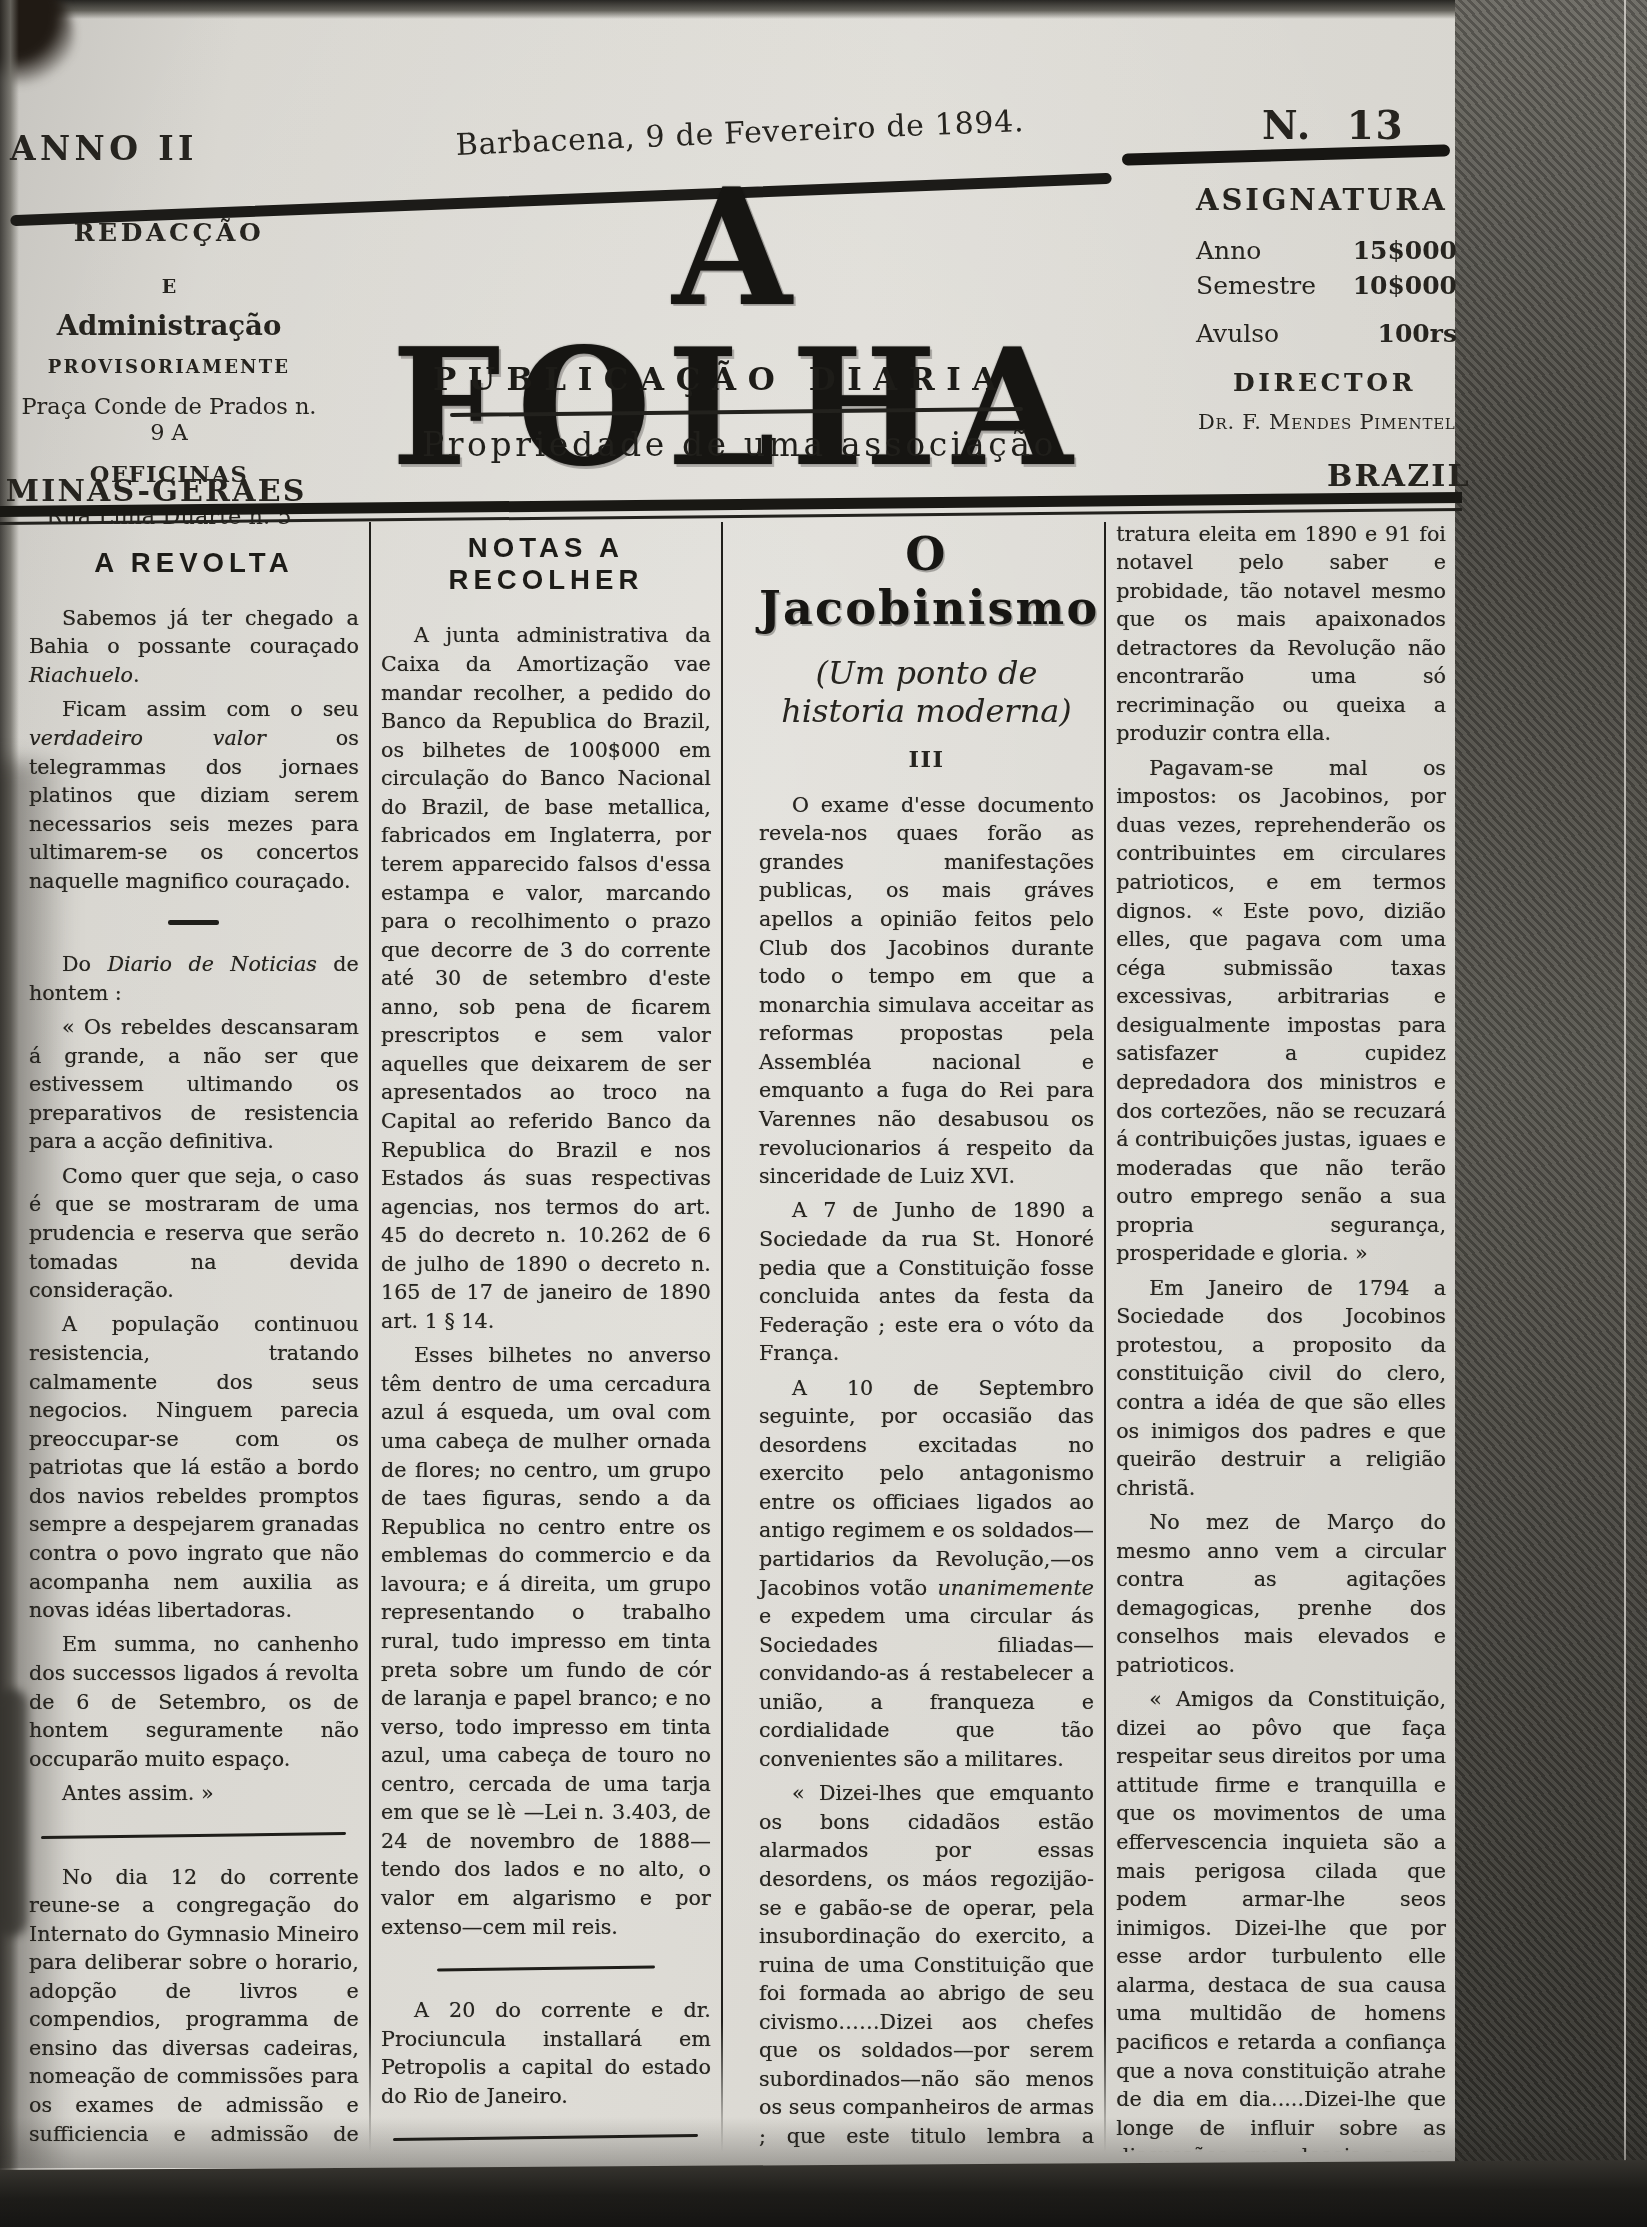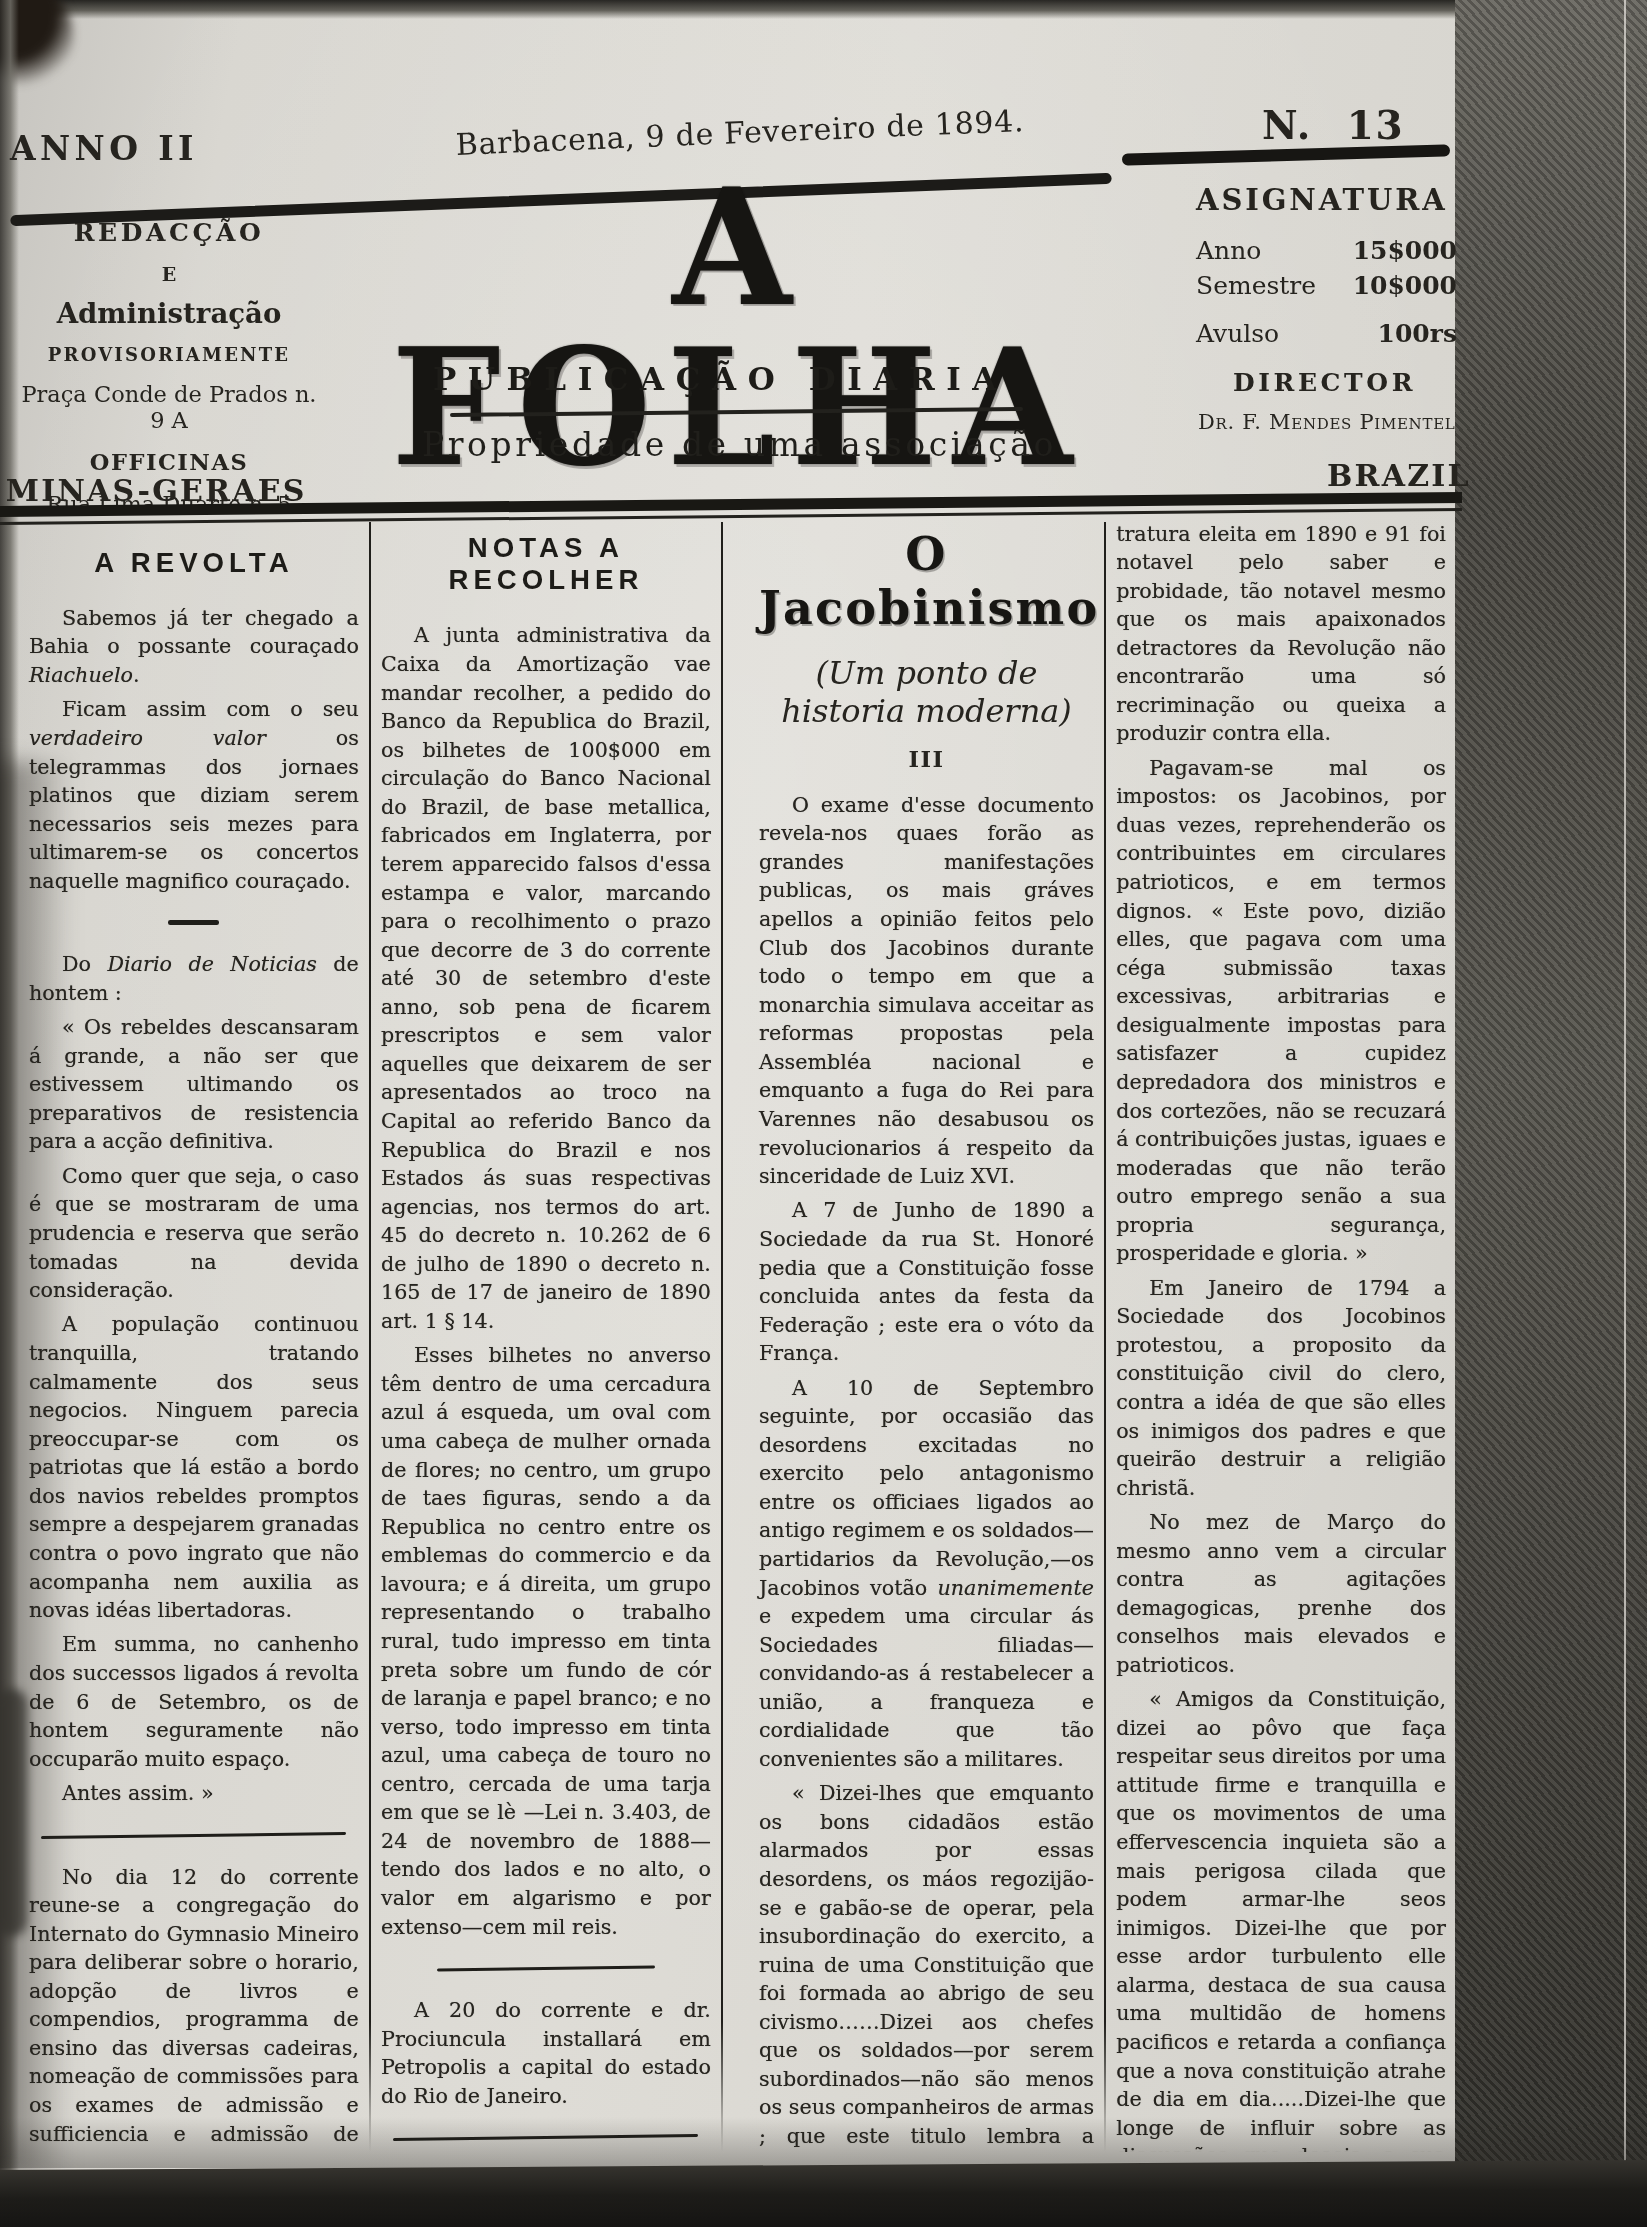--- a/index.html
+++ b/index.html
@@ -38,21 +38,21 @@
   .anno{position:absolute;left:10px;top:129px;font-size:33px;font-weight:bold;letter-spacing:4.4px;}
   .dateline{position:absolute;left:450px;top:115px;width:580px;text-align:center;font-size:30px;
     transform:rotate(-2.4deg);letter-spacing:0.7px;}
   .issue{position:absolute;left:1262px;top:102px;width:189px;font-size:39px;font-weight:bold;letter-spacing:1.5px;
     word-spacing:20px;}
   .rule-date{position:absolute;left:10px;top:194px;width:1102px;height:11px;background:#1c1b18;
     transform:rotate(-2.2deg);border-radius:5.8px;}
   .rule-issue{position:absolute;left:1122px;top:149px;width:328px;height:12.3px;background:#171613;
     transform:rotate(-1.6deg);border-radius:5.8px;}
   .redac{position:absolute;left:13px;top:218px;width:312px;text-align:center;}
-  .redac .r0{font-size:25px;font-weight:bold;letter-spacing:3.6px;margin-bottom:16px;}
+  .redac .r0{font-size:25px;font-weight:bold;letter-spacing:3.6px;margin-bottom:28px;}
   .redac .r1{font-size:19px;font-weight:bold;margin-bottom:11.6px;}
   .redac .r2{font-size:27.6px;font-weight:bold;margin-bottom:14.5px;}
   .redac .r3{font-size:18px;font-weight:bold;letter-spacing:2.2px;margin-bottom:16px;}
   .redac .r4{font-size:22.5px;margin-bottom:16px;}
   .redac .r5{font-size:22.5px;font-weight:bold;letter-spacing:1.5px;margin-bottom:16px;text-align:center;}
   .redac .r6{font-size:22.5px;margin-bottom:0;}
   .region{position:absolute;left:5.8px;top:473px;font-size:30px;font-weight:bold;letter-spacing:2.2px;}
   .masthead{position:absolute;left:341px;top:174px;width:798px;text-align:center;
     font-size:154px;font-weight:bold;letter-spacing:16px;line-height:1;color:#161512;
     text-shadow:2.2px 2.2px 0 rgba(22,21,18,0.25), 0 0 1.5px rgba(22,21,18,0.6);transform:scaleY(1.04);}
@@ -160,21 +160,21 @@
   <div class="cols">
 
     <div class="col col1">
       <div class="h-sans">A REVOLTA</div>
       <p class="para"><span>Sabemos já ter chegado a Bahia o possante couraçado </span><em>Riachuelo</em><span>.</span></p>
       <p class="para"><span>Ficam assim com o seu </span><em>verdadeiro valor</em><span> os telegrammas dos jornaes platinos que diziam serem necessarios seis mezes para ultimarem-se os concertos naquelle magnifico couraçado.</span></p>
       <div class="divider-dash"></div>
       <p class="para"><span>Do </span><em>Diario de Noticias</em><span> de hontem :</span></p>
       <p class="para">« Os rebeldes descansaram á grande, a não ser que estivessem ultimando os preparativos de resistencia para a acção definitiva.</p>
       <p class="para">Como quer que seja, o caso é que se mostraram de uma prudencia e reserva que serão tomadas na devida consideração.</p>
-      <p class="para">A população continuou tranquilla, tratando calmamente dos seus negocios. Ninguem parecia preoccupar-se com os patriotas que lá estão a bordo dos navios rebeldes promptos sempre a despejarem granadas contra o povo ingrato que não acompanha nem auxilia as novas idéas libertadoras.</p>
+      <p class="para">A população continuou resistencia, tratando calmamente dos seus negocios. Ninguem parecia preoccupar-se com os patriotas que lá estão a bordo dos navios rebeldes promptos sempre a despejarem granadas contra o povo ingrato que não acompanha nem auxilia as novas idéas libertadoras.</p>
       <p class="para">Em summa, no canhenho dos successos ligados á revolta de 6 de Setembro, os de hontem seguramente não occuparão muito espaço.</p>
       <p class="para">Antes assim. »</p>
       <div class="divider-line"></div>
       <p class="para">No dia 12 do corrente reune-se a congregação do Internato do Gymnasio Mineiro para deliberar sobre o horario, adopção de livros e compendios, programma de ensino das diversas cadeiras, nomeação de commissões para os exames de admissão e sufficiencia e admissão de alumnos externos.</p>
 
     </div>
 
     <div class="vsep"></div>
 
     <div class="col col2">

